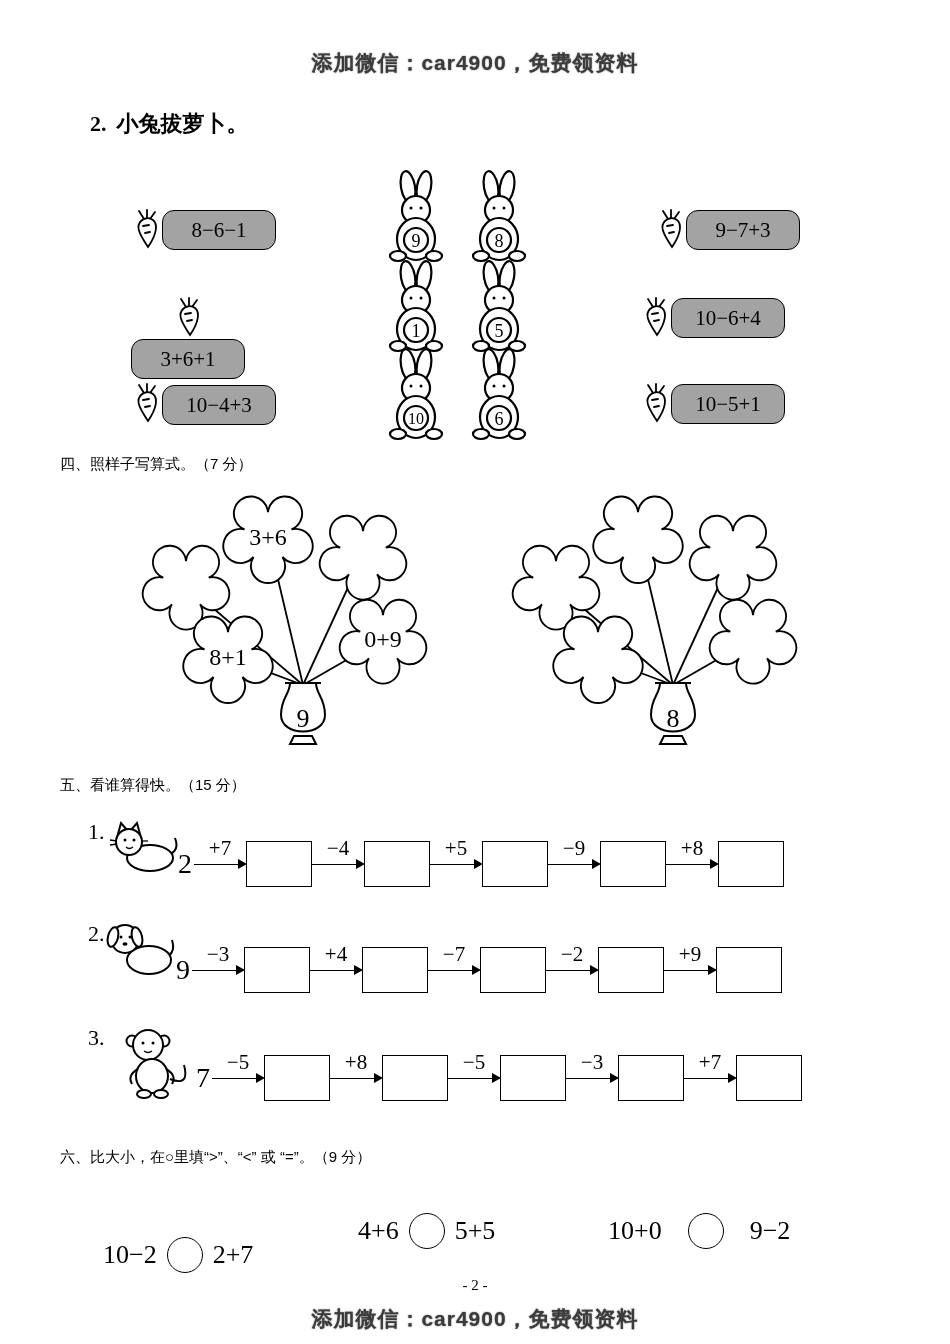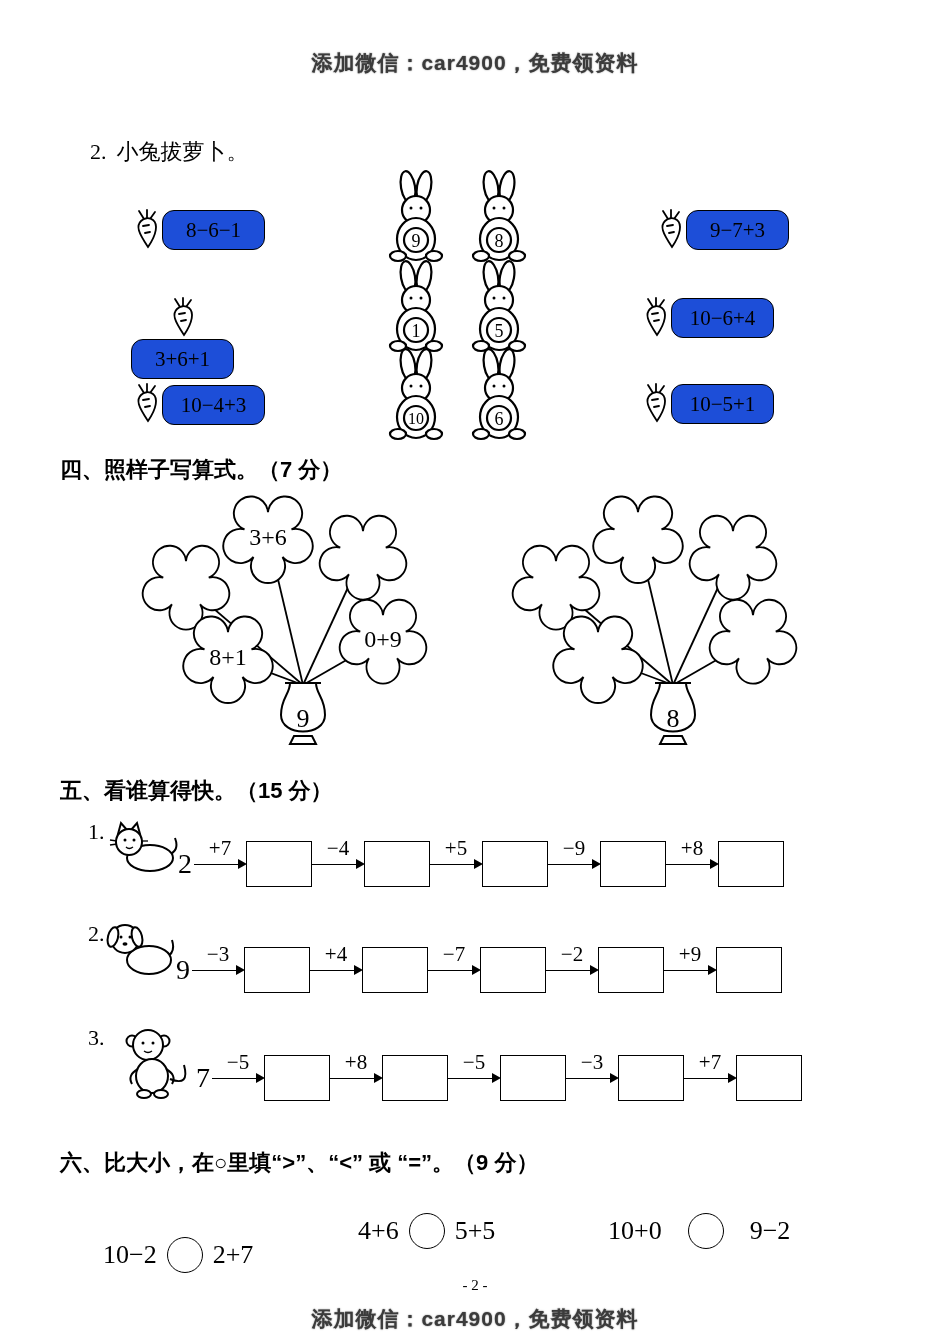--- a/index.html
+++ b/index.html
@@ -11,30 +11,30 @@
   }
   .watermark {
     position:absolute; left:0; width:100%; text-align:center;
     font-size:21px; font-weight:bold; color:#3b3b3b;
     letter-spacing:1px; text-shadow:0 0 1.5px #666;
     font-family:"Liberation Sans", sans-serif;
   }
   .q2-heading { position:absolute; font-size:22px; }
   .q2-heading .num { margin-right:10px; }
   .section-title {
-    position:absolute; font-size:22px; font-weight:700;
+    position:absolute; font-size:15px; font-weight:400;
     font-family:"Liberation Sans", sans-serif;
   }
   
   .match-item { position:absolute; display:flex; align-items:center; }
   .match-item svg.carrot { width:34px; height:42px; margin-right:-3px; flex:0 0 auto; }
   .expr-box {
-    width:103px; height:40px; border:1.8px solid #000; border-radius:12px;
+    width:114px; height:40px; border:1.8px solid #000; border-radius:12px;
     display:flex; align-items:center; justify-content:center;
-    font-size:21px; background:#1d4ed8;
+    font-size:21px; background:#a3a3a3;
   }
   .rabbit { position:absolute; width:66px; height:94px; }
   .rabbit text { font-family:"Liberation Serif", serif; }
   
   .bouquet { position:absolute; width:345px; height:275px; }
   .bouquet text { font-family:"Liberation Serif", serif; }
   
   .chain { position:absolute; display:flex; align-items:center; height:50px; }
   .chain .start { font-size:28px; margin-right:2px; }
   .arrow { position:relative; width:52px; height:50px; flex:0 0 auto; }
@@ -61,21 +61,21 @@
   }
   .page-number { position:absolute; left:0; width:100%; text-align:center; font-size:15px; }
 </style>
 </head>
 <body>
 
 <div class="page">
 
   <div class="watermark" style="top:36px;">添加微信：car4900，免费领资料</div>
 
-  <div class="q2-heading" style="left:90px; top:124px;">
+  <div class="q2-heading" style="left:90px; top:96px;font-weight:bold;">
     <span class="num">2.</span><span>小兔拔萝卜。</span>
   </div>
 
   <div class="match-item" style="left:131px; top:196px;">
     <svg class="carrot" viewBox="0 0 34 42">
       <g stroke="#000" fill="#fff" stroke-width="1.8" stroke-linecap="round">
         <path d="M13,10 L8,2" fill="none"></path>
           <path d="M16,9 L16,1" fill="none"></path>
           <path d="M19,10 L24,3" fill="none"></path>
         <path d="M10,12 C5,17 7,23 17,38 C26,25 27,15 22,11 C18,8 13,9 10,12 Z"></path>

